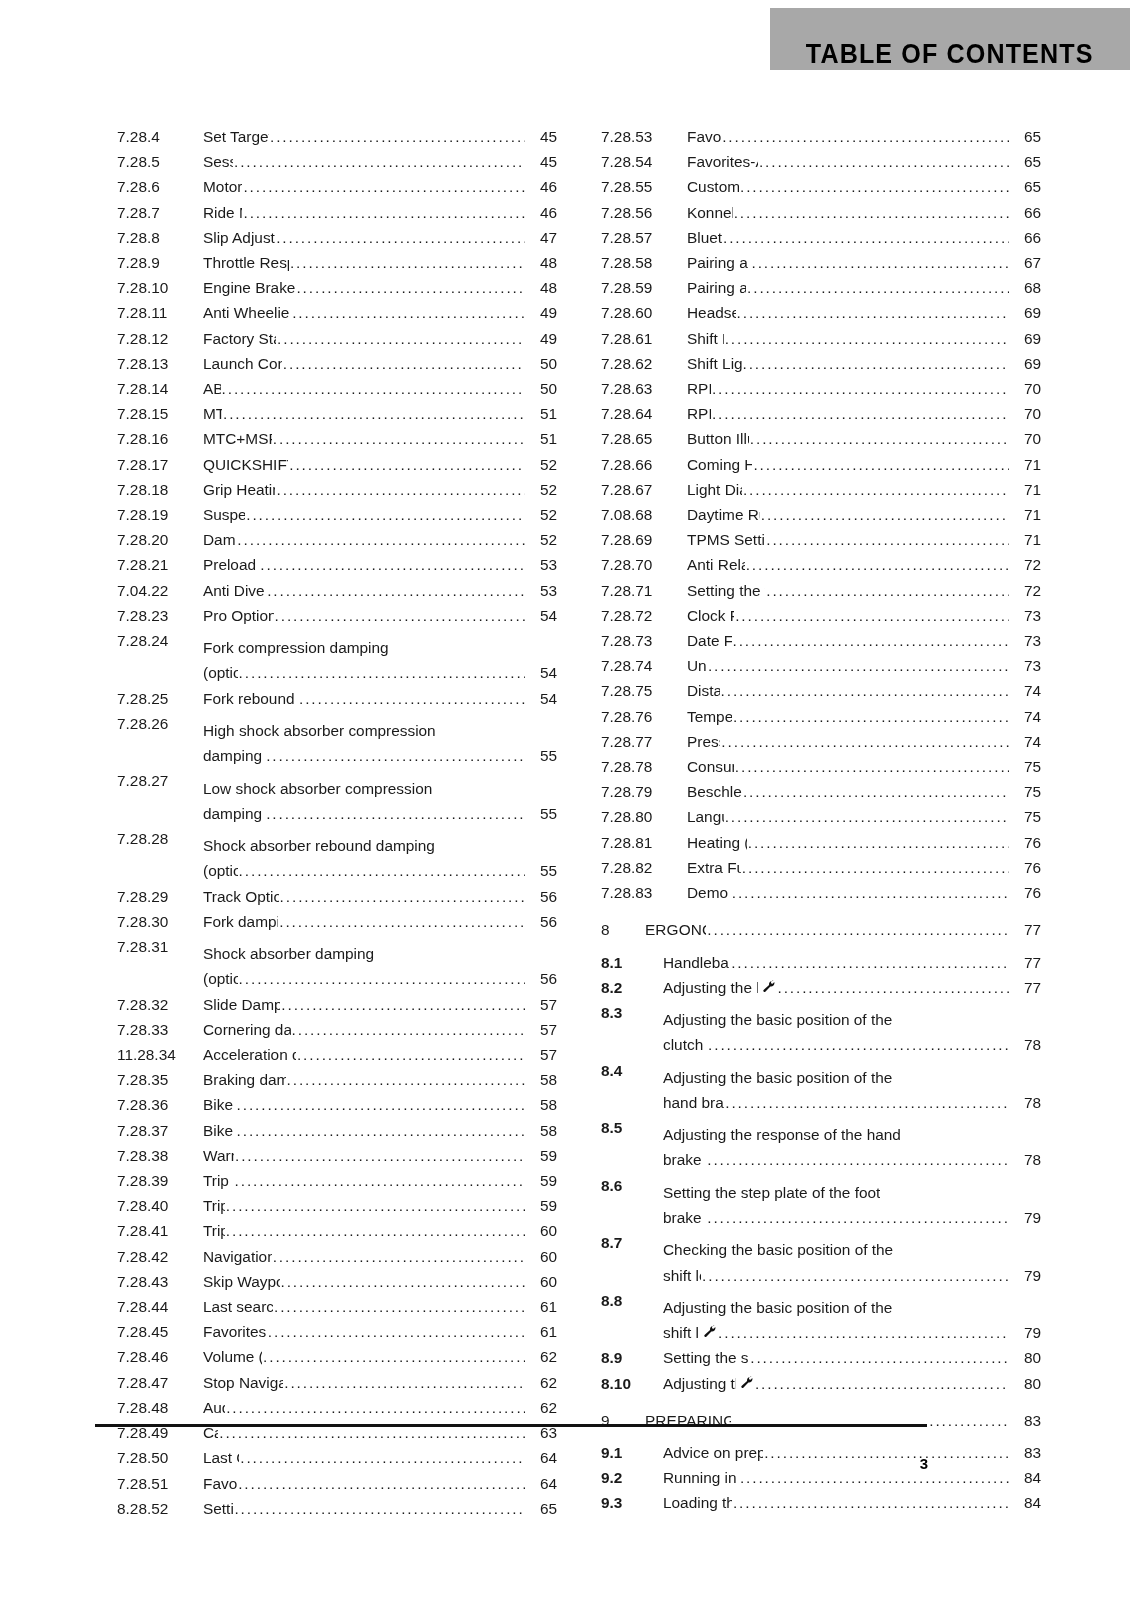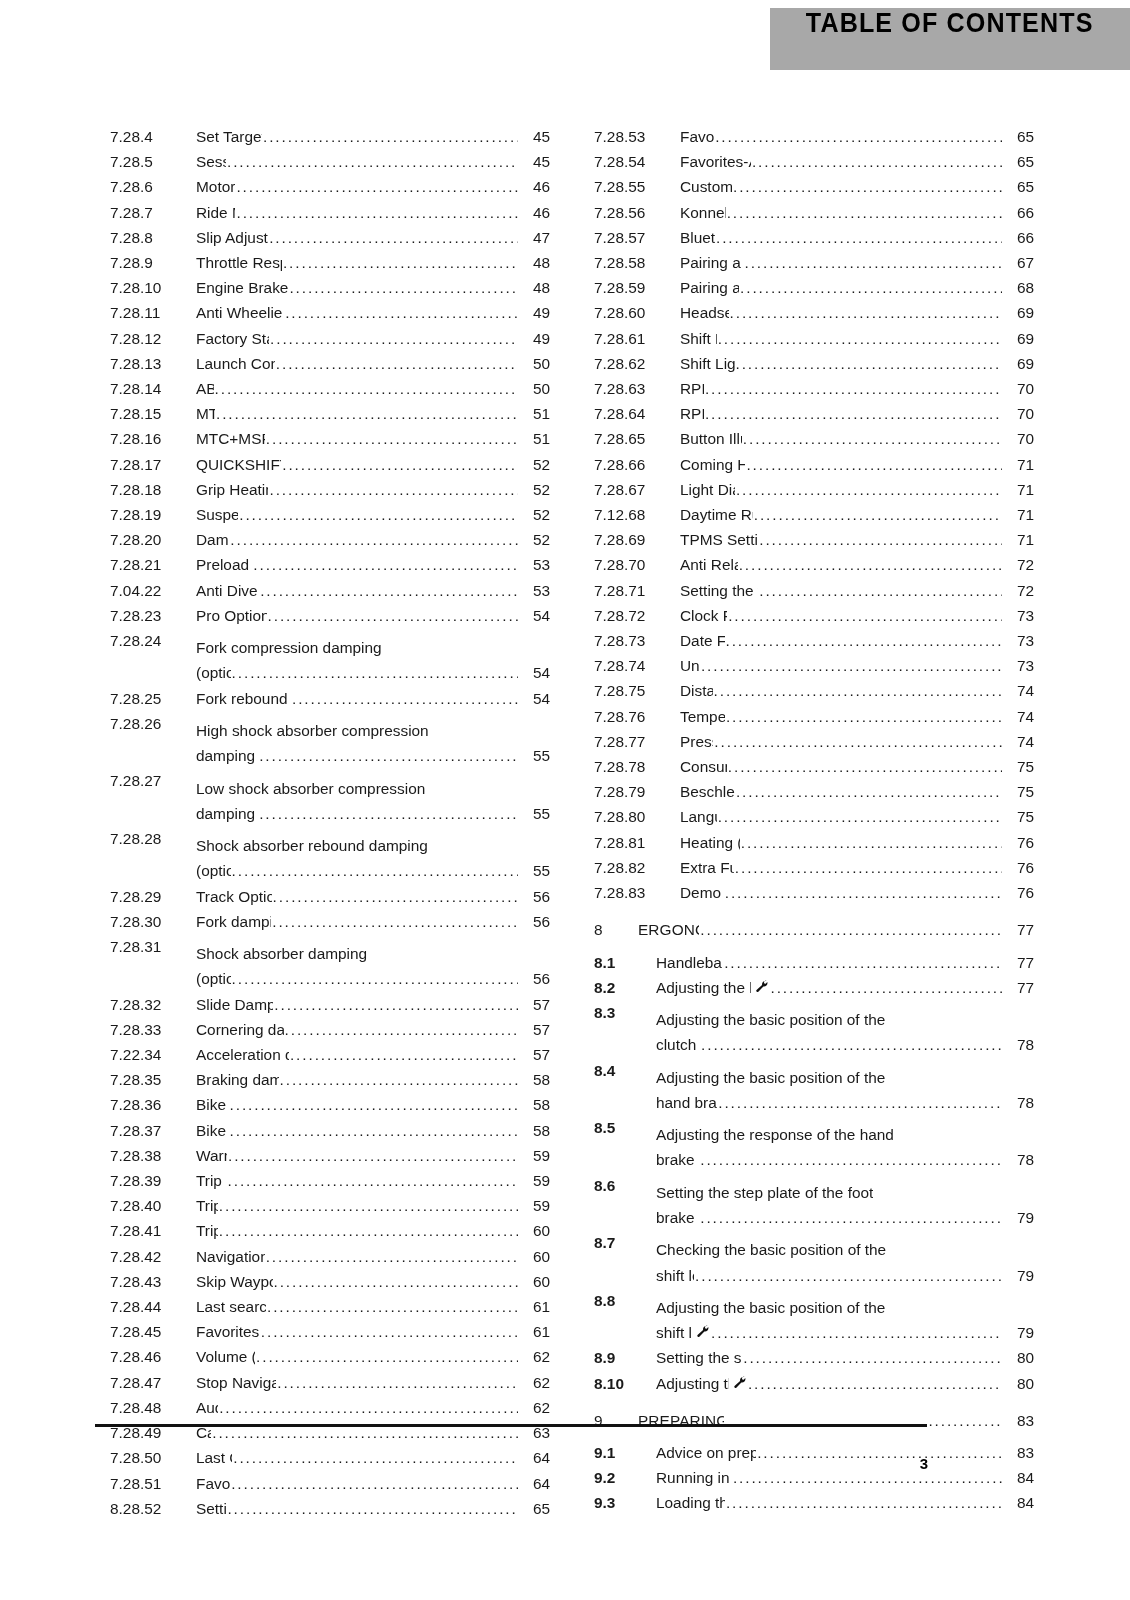--- a/index.html
+++ b/index.html
@@ -18,37 +18,37 @@
 
   
   .header-banner {
     position: absolute;
     left: 770px;
     top: 8px;
     width: 360px;
     height: 62px;
     background: #a8a8a8;
     display: flex;
-    align-items: flex-start;
+    align-items: flex-end;
     justify-content: center;
   }
   .header-title {
     font-family: "Liberation Sans Narrow", "Liberation Sans", sans-serif;
     font-weight: bold;
     font-size: 27px;
     letter-spacing: 1.2px;
     color: #000000;
     transform: scaleX(0.93);
     white-space: nowrap;
   }
 
   
   .columns {
     position: absolute;
-    left: 0;
+    left: 7px;
     top: 124px;
     width: 1050px;
     display: flex;
   }
   .col {
     width: 440px;
     position: relative;
   }
   .col-left  { margin-left: 110px; }
   .col-right { margin-left: 44px; }
@@ -481,21 +481,21 @@
           <div class="toc-num">7.28.33</div>
           <div class="toc-body">
             <div class="toc-line">
               <span class="toc-text">Cornering damping (optional)</span>
               <span class="toc-leader"></span>
               <span class="toc-page">57</span>
             </div>
           </div>
         </div>
         <div class="toc-row">
-          <div class="toc-num">7.22.34</div>
+          <div class="toc-num">11.28.34</div>
           <div class="toc-body">
             <div class="toc-line">
               <span class="toc-text">Acceleration damping (optional)</span>
               <span class="toc-leader"></span>
               <span class="toc-page">57</span>
             </div>
           </div>
         </div>
         <div class="toc-row">
           <div class="toc-num">7.28.35</div>
@@ -823,21 +823,21 @@
           <div class="toc-num">7.28.67</div>
           <div class="toc-body">
             <div class="toc-line">
               <span class="toc-text">Light Diagnostic</span>
               <span class="toc-leader"></span>
               <span class="toc-page">71</span>
             </div>
           </div>
         </div>
         <div class="toc-row">
-          <div class="toc-num">7.12.68</div>
+          <div class="toc-num">7.08.68</div>
           <div class="toc-body">
             <div class="toc-line">
               <span class="toc-text">Daytime Running Light</span>
               <span class="toc-leader"></span>
               <span class="toc-page">71</span>
             </div>
           </div>
         </div>
         <div class="toc-row">
           <div class="toc-num">7.28.69</div>

